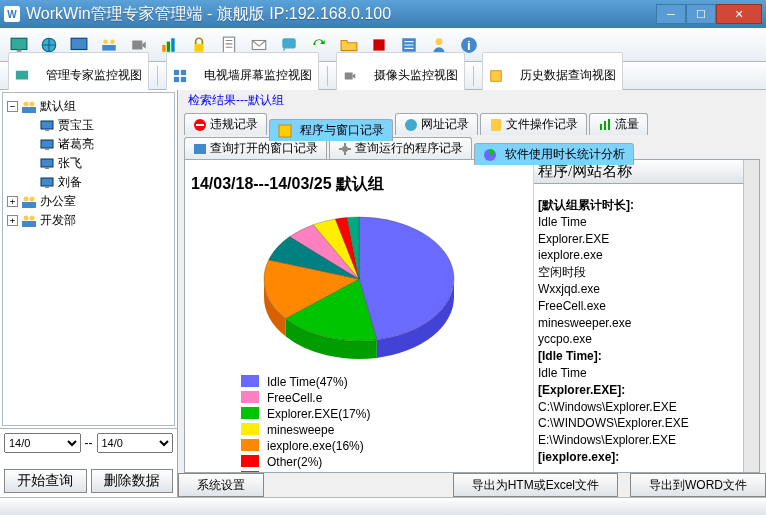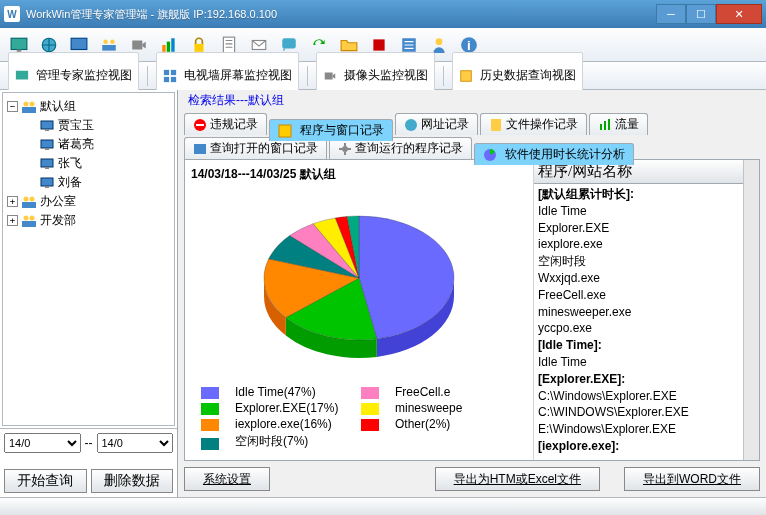--- a/index.html
+++ b/index.html
@@ -1,29 +1,29 @@
 <!DOCTYPE html>
 <html><head>
 <meta charset="utf-8">
 <style>
 * { box-sizing: border-box; margin: 0; padding: 0; font-family: "Microsoft YaHei", SimSun, Arial, sans-serif; font-size: 12px; }
 body { background: #f0f0f0; width: 766px; height: 515px; overflow: hidden; }
 .titlebar { height: 28px; background: linear-gradient(#5aa2d8, #3b7cb5); display: flex; align-items: center; padding: 0 4px; color: #fff; }
 .titlebar .icon { width: 16px; height: 16px; background: #fff; border-radius: 2px; margin-right: 6px; display: flex; align-items: center; justify-content: center; color: #3b7cb5; font-size: 10px; font-weight: bold; }
-.titlebar .title { flex: 1; font-size: 11px; text-shadow: 0 1px 1px rgba(0,0,0,.3); }
+.titlebar .title { flex: 1; font-size: 16px; text-shadow: 0 1px 1px rgba(0,0,0,.3); }
 .winbtns { display: flex; gap: 0; }
 .winbtns div { width: 30px; height: 20px; background: #5a9bd4; border: 1px solid #3a7ba8; display: flex; align-items: center; justify-content: center; color: #fff; font-size: 11px; }
 .winbtns .close { background: #d14836; border-color: #a03020; width: 46px; }
 
 .toolbar { height: 34px; background: linear-gradient(#fefefe,#e8eef5); border-bottom: 1px solid #b0b8c0; display: flex; align-items: center; padding: 2px 6px; gap: 4px; }
 .tb-icon { width: 26px; height: 26px; display: flex; align-items: center; justify-content: center; border: 1px solid transparent; border-radius: 2px; }
 .tb-icon svg { width: 18px; height: 18px; }
 
 .viewbar { height: 28px; background: linear-gradient(#fefefe,#e8eef5); border-bottom: 1px solid #b0b8c0; display: flex; align-items: center; padding: 2px 8px; gap: 8px; }
-.viewbtn { display: flex; align-items: center; gap: 7px; padding: 14px 6px; border: 1px solid #d0d4d8; background: #fff; border-radius: 2px; justify-content: flex-end; }
+.viewbtn { display: flex; align-items: center; gap: 17px; padding: 14px 6px; border: 1px solid #d0d4d8; background: #fff; border-radius: 2px; justify-content: flex-end; }
 .viewbtn .vicon { width: 14px; height: 14px; }
 
 .mainarea { display: flex; height: calc(515px - 28px - 34px - 28px - 18px); }
 .leftpanel { width: 178px; background: #fff; border-right: 1px solid #a0a8b0; display: flex; flex-direction: column; }
 .tree { flex: 1; padding: 4px; overflow: auto; border: 1px solid #b0b8c0; margin: 2px; }
 .tree-node { display: flex; align-items: center; gap: 3px; padding: 1px 0; white-space: nowrap; }
 .tree-node.l0 { margin-left: 0; }
 .tree-node.l1 { margin-left: 32px; }
 .expander { width: 11px; height: 11px; border: 1px solid #888; display: flex; align-items: center; justify-content: center; font-size: 9px; line-height: 1; font-family: monospace; }
 .node-icon { width: 16px; height: 14px; }
@@ -38,34 +38,34 @@
 .rightpanel { flex: 1; background: #f0f0f0; display: flex; flex-direction: column; position: relative; }
 .searchresult { color: #0000ee; padding: 2px 10px; font-size: 12px; }
 
 .tabs1, .tabs2 { display: flex; padding: 0 6px; align-items: flex-end; height: 24px; }
 .tab { display: flex; align-items: center; gap: 3px; padding: 2px 8px; border: 1px solid #a0a8b0; border-bottom: none; background: linear-gradient(#fefefe,#e8ecf0); margin-right: 2px; border-radius: 3px 3px 0 0; font-size: 12px; white-space: nowrap; }
 .tab.active { background: #7dd3fc; position: relative; top: 6px; gap: 8px; }
 .tab .ticon { width: 14px; height: 14px; }
 
 .content { flex: 1; background: #fff; border: 1px solid #a0a8b0; margin: 0 6px; display: flex; overflow: hidden; }
 .chartarea { flex: 1; padding: 6px; display: flex; flex-direction: column; }
-.chartheader { font-weight: bold; font-size: 12px; margin-bottom: 6px; }
+.chartheader { font-weight: bold; font-size: 16px; margin-bottom: 6px; margin-top: 8px; }
 .piewrap { flex: 1; display: flex; align-items: center; justify-content: center; }
 .legend { display: flex; flex-wrap: wrap; gap: 2px 20px; padding: 4px 10px; font-family: monospace; font-size: 12px; }
-.legend-item { display: flex; align-items: flex-end; gap: 16px; width: 140px; }
+.legend-item { display: flex; align-items: flex-start; gap: 8px; width: 140px; margin-left: 40px; }
 .swatch { width: 18px; height: 12px; }
 
 .listarea { width: 210px; border-left: 1px solid #d0d4d8; display: flex; flex-direction: column; font-family: "SimSun", monospace; font-size: 12px; }
 .listhead { background: linear-gradient(#fefefe,#e0e4e8); border-bottom: 1px solid #a0a8b0; padding: 2px 4px; font-size: 15px; font-family: "Microsoft YaHei"; }
-.listbody { flex: 1; overflow: auto; padding: 2px 4px; }
+.listbody { flex: 1; overflow: auto; padding: 13px 4px; }
 .listbody div { white-space: nowrap; line-height: 1.4; }
 .listbody .grp { font-weight: bold; }
 .scrollbar-y { width: 16px; background: #e8e8e8; border-left: 1px solid #c0c4c8; }
 
-.bottombtns { display: flex; padding: 6px; gap: 24px; text-decoration: underline; }
+.bottombtns { display: flex; gap: 12px; }
 .bottombtns button { height: 24px; background: linear-gradient(#fefefe,#e0e4e8); border: 1px solid #888; font-size: 12px; padding: 0 18px; }
 .spacer { flex: 1; }
 
 .statusbar { height: 18px; background: linear-gradient(#fefefe,#e0e4e8); border-top: 1px solid #b0b8c0; font-size: 11px; padding: 1px 6px; color: #333; }
 </style>
 </head>
 <body>
 
 <div class="titlebar">
   <div class="icon">W</div>

